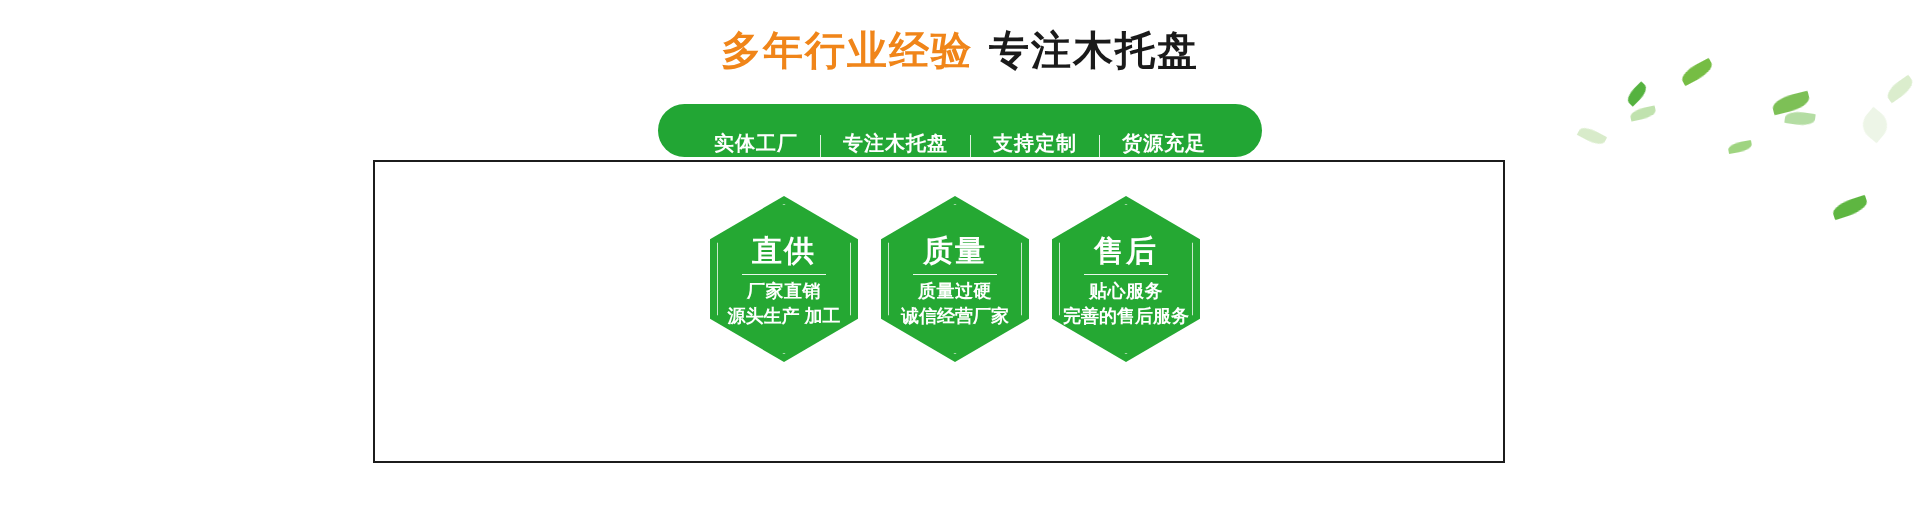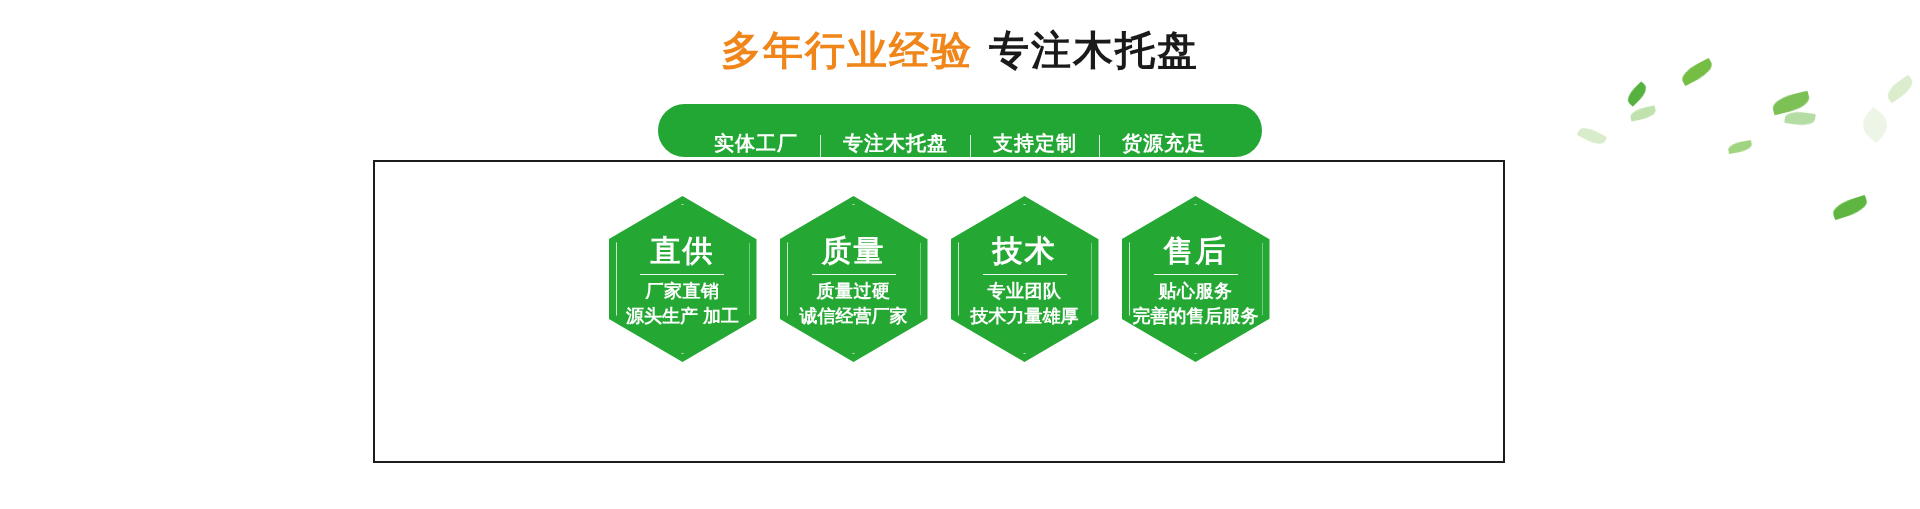--- a/index.html
+++ b/index.html
@@ -102,20 +102,21 @@
     position: absolute;
     left: 373px;
     top: 196px;
     width: 1132px;
     height: 180px;
     display: flex;
     justify-content: center;
     align-items: flex-start;
     gap: 23px;
     z-index: 4;
+    padding-left: 16px;
   }
   .hex {
     position: relative;
     width: 148px;
     height: 166px;
     background: #25a833;
     -webkit-clip-path: polygon(50% 0%, 100% 26%, 100% 74%, 50% 100%, 0% 74%, 0% 26%);
     clip-path: polygon(50% 0%, 100% 26%, 100% 74%, 50% 100%, 0% 74%, 0% 26%);
     display: flex;
     flex-direction: column;
@@ -217,29 +218,20 @@
       <span class="hex-inner-line"></span>
       <div class="hex-content">
         <div class="hex-title">质量</div>
         <div class="hex-rule"></div>
         <div class="hex-sub">质量过硬</div>
         <div class="hex-desc">诚信经营厂家</div>
       </div>
     </div>
 
 
-    <div class="hex">
-      <span class="hex-inner-line"></span>
-      <div class="hex-content">
-        <div class="hex-title">技术</div>
-        <div class="hex-rule"></div>
-        <div class="hex-sub">专业团队</div>
-        <div class="hex-desc">技术力量雄厚</div>
-      </div>
-    </div>
 
     <div class="hex">
       <span class="hex-inner-line"></span>
       <div class="hex-content">
         <div class="hex-title">售后</div>
         <div class="hex-rule"></div>
         <div class="hex-sub">贴心服务</div>
         <div class="hex-desc">完善的售后服务</div>
       </div>
     </div>

